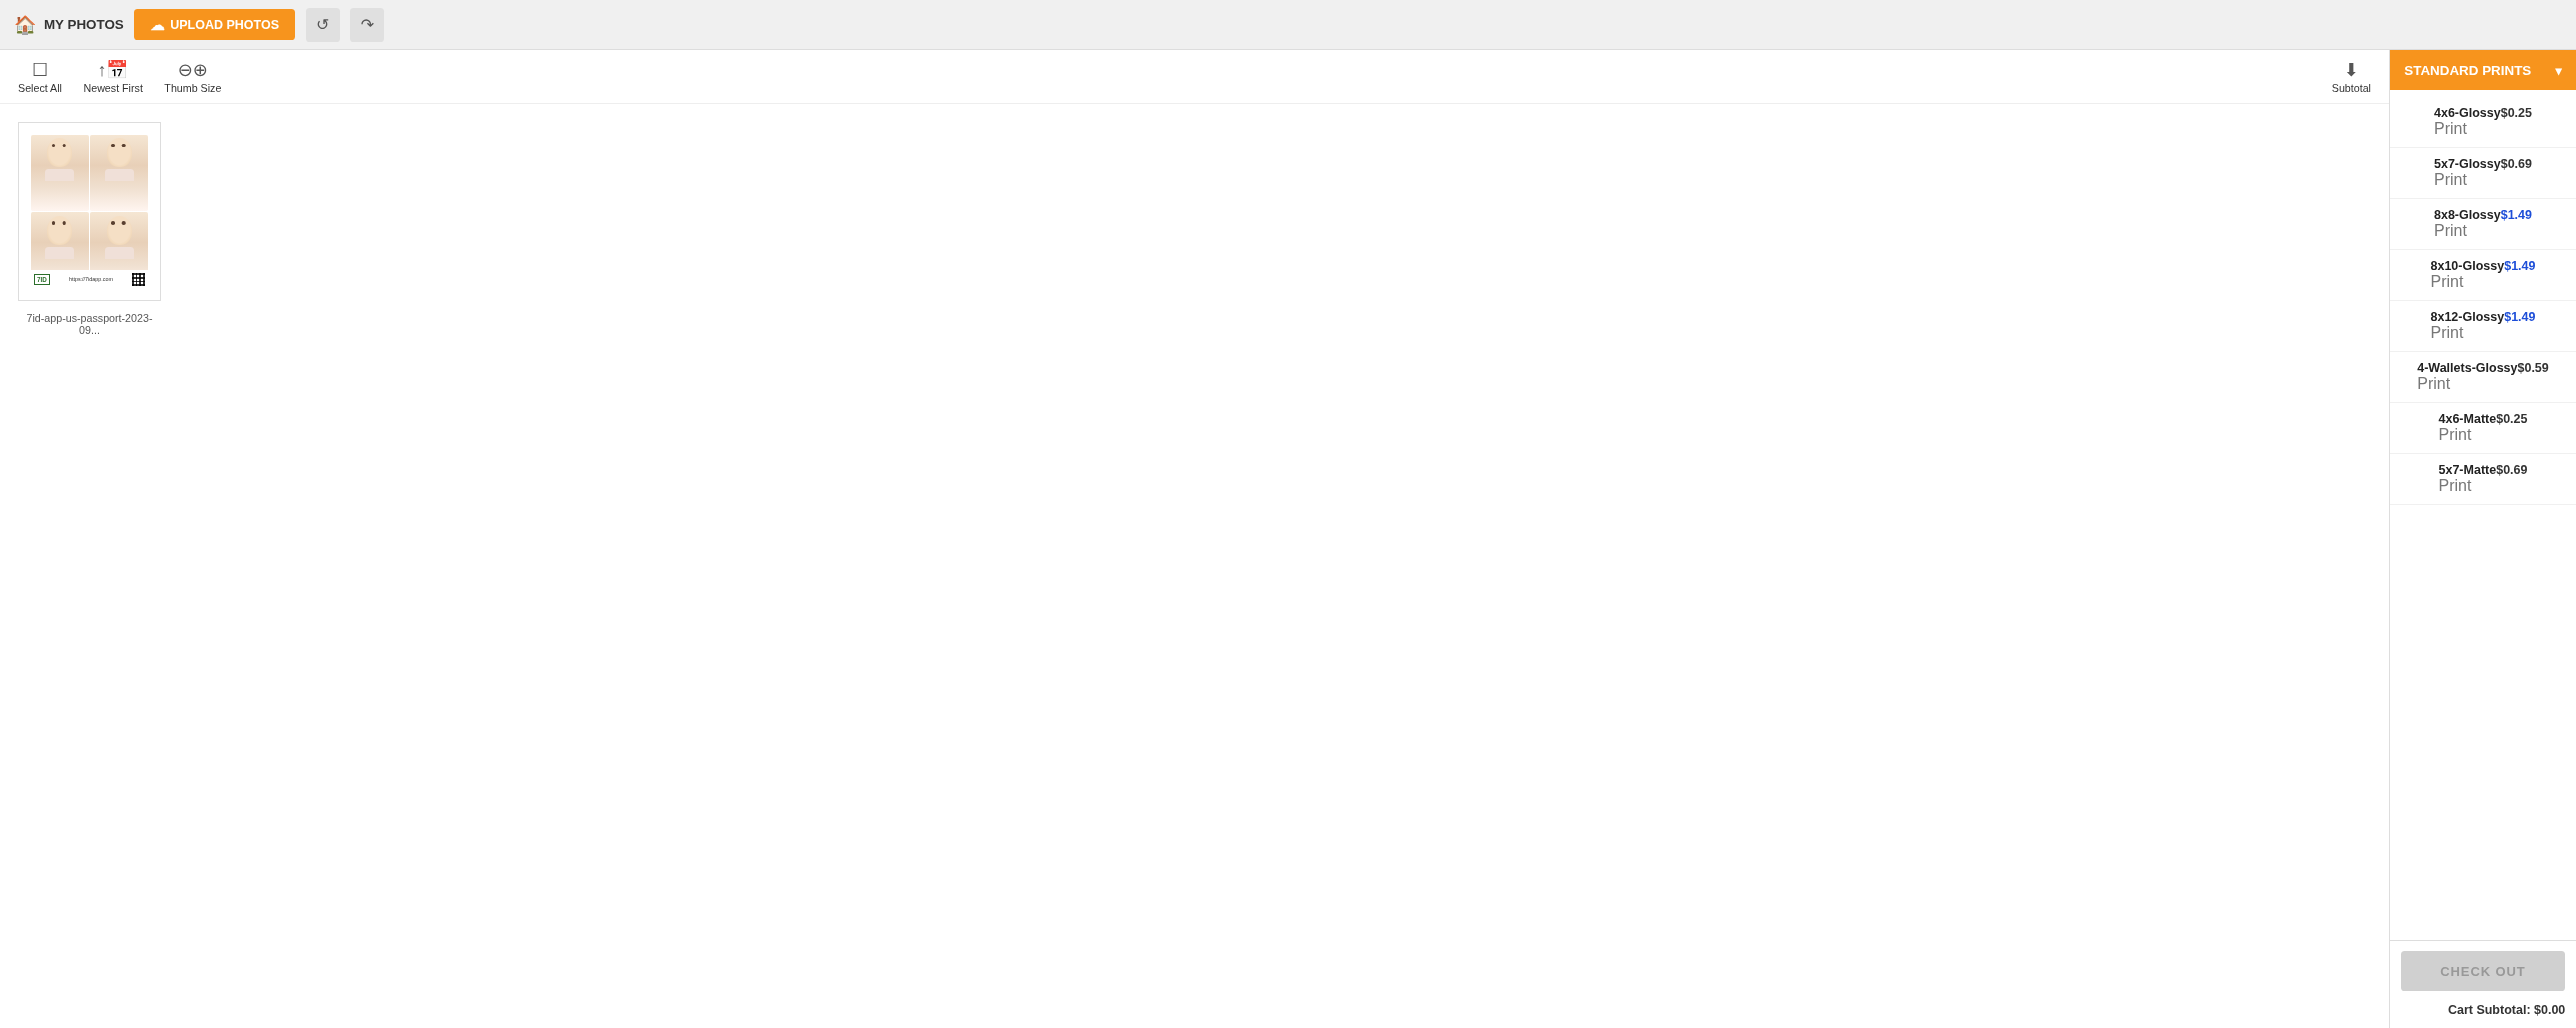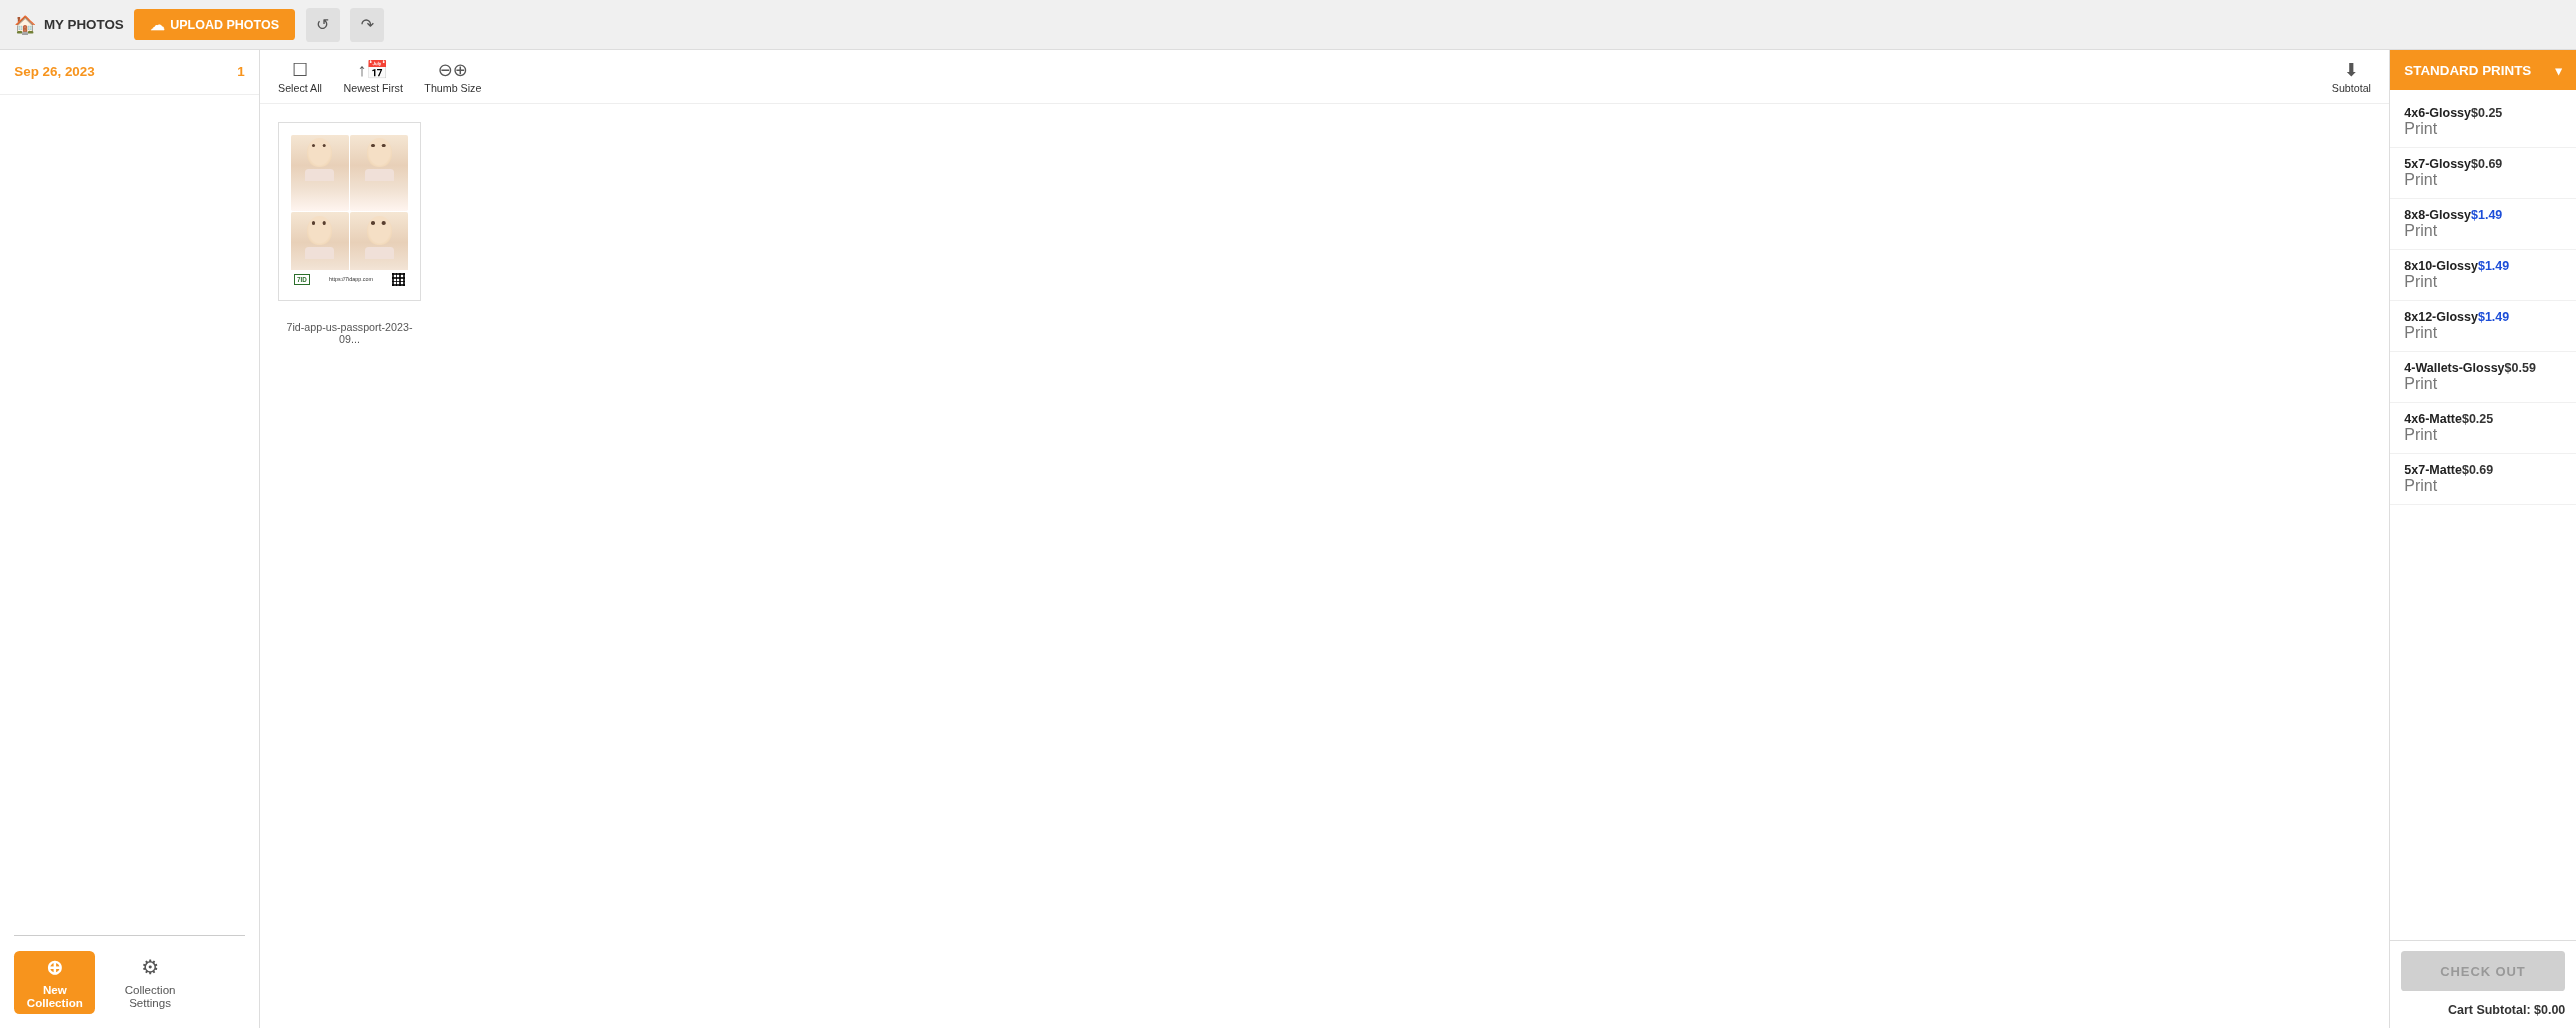--- a/index.html
+++ b/index.html
@@ -80,21 +80,21 @@
       flex: 1; overflow-y: auto; padding: 18px; display: flex; flex-wrap: wrap;
       align-content: flex-start; gap: 14.3px;
     }
     .photo-item {
       display: flex; flex-direction: column; align-items: center; cursor: pointer;
     }
     .photo-thumb {
       width: 143px; height: 179px; background: white; border: 0.9px solid #ddd;
       display: flex; align-items: center; justify-content: center; overflow: hidden;
     }
-    .photo-name { font-size: 10.7px; color: #555; margin-top: 20px; max-width: 143px; text-align: center; }
+    .photo-name { font-size: 10.7px; color: #555; margin-top: 11px; max-width: 143px; text-align: center; }
 
     
     .passport-grid {
       width: 125px; height: 161px; background: white;
       display: grid; grid-template-columns: 1fr 1fr; grid-template-rows: 1fr 1fr;
       gap: 1.8px; padding: 3.6px; position: relative;
     }
     .passport-cell {
       background: #e8d5c0; border-radius: 1.8px; overflow: hidden;
       display: flex; align-items: center; justify-content: center;
@@ -134,21 +134,21 @@
     }
     .standard-prints-btn {
       background: #f7941d; color: white; border: none;
       padding: 12.5px 14.3px; font-size: 13.4px; font-weight: bold; cursor: pointer;
       display: flex; align-items: center; justify-content: space-between;
       width: 100%;
     }
     .chevron-down { font-size: 12.5px; }
     .prints-list { flex: 1; overflow-y: auto; padding: 7.2px 0; }
     .print-item {
-      display: flex; align-items: flex-start; justify-content: flex-start;
+      display: flex; align-items: flex-start; justify-content: center;
       padding: 9px 14.3px; border-bottom: 0.9px solid #f0f0f0;
     }
     .print-info {}
     .print-name { font-size: 12.5px; font-weight: bold; color: #222; }
     .print-type { font-size: 16px; color: #777; }
     .print-price { font-size: 12.5px; font-weight: bold; color: #333; }
     .print-price.highlight { color: #1d4ed8; }
     .checkout-area { border-top: 0.9px solid #ddd; padding: 10.7px; }
     .checkout-btn {
       background: #d0d0d0; color: #999; border: none; border-radius: 3.6px;
@@ -175,38 +175,20 @@
   <button class="icon-btn">
     <span>↺</span>
   </button>
   <button class="icon-btn">
     <span>↷</span>
   </button>
 </div>
 
 <div class="main-layout">
 
-  <div class="left-sidebar">
-    <div class="date-row">
-      <span class="date-label">Sep 26, 2023</span>
-      <span class="date-count">1</span>
-    </div>
-    <div class="sidebar-spacer"></div>
-    <div class="sidebar-divider"></div>
-    <div class="sidebar-actions">
-      <button class="new-collection-btn">
-        <span class="plus-circle">⊕</span>
-        <span>New Collection</span>
-      </button>
-      <button class="collection-settings-btn">
-        <span class="gear-icon">⚙</span>
-        <span>Collection Settings</span>
-      </button>
-    </div>
-  </div>
 
   <div class="content-area">
 
     <div class="toolbar">
       <button class="toolbar-item">
         <span class="icon">☐</span>
         <span>Select All</span>
       </button>
       <button class="toolbar-item">
         <span class="icon">↑📅</span>

